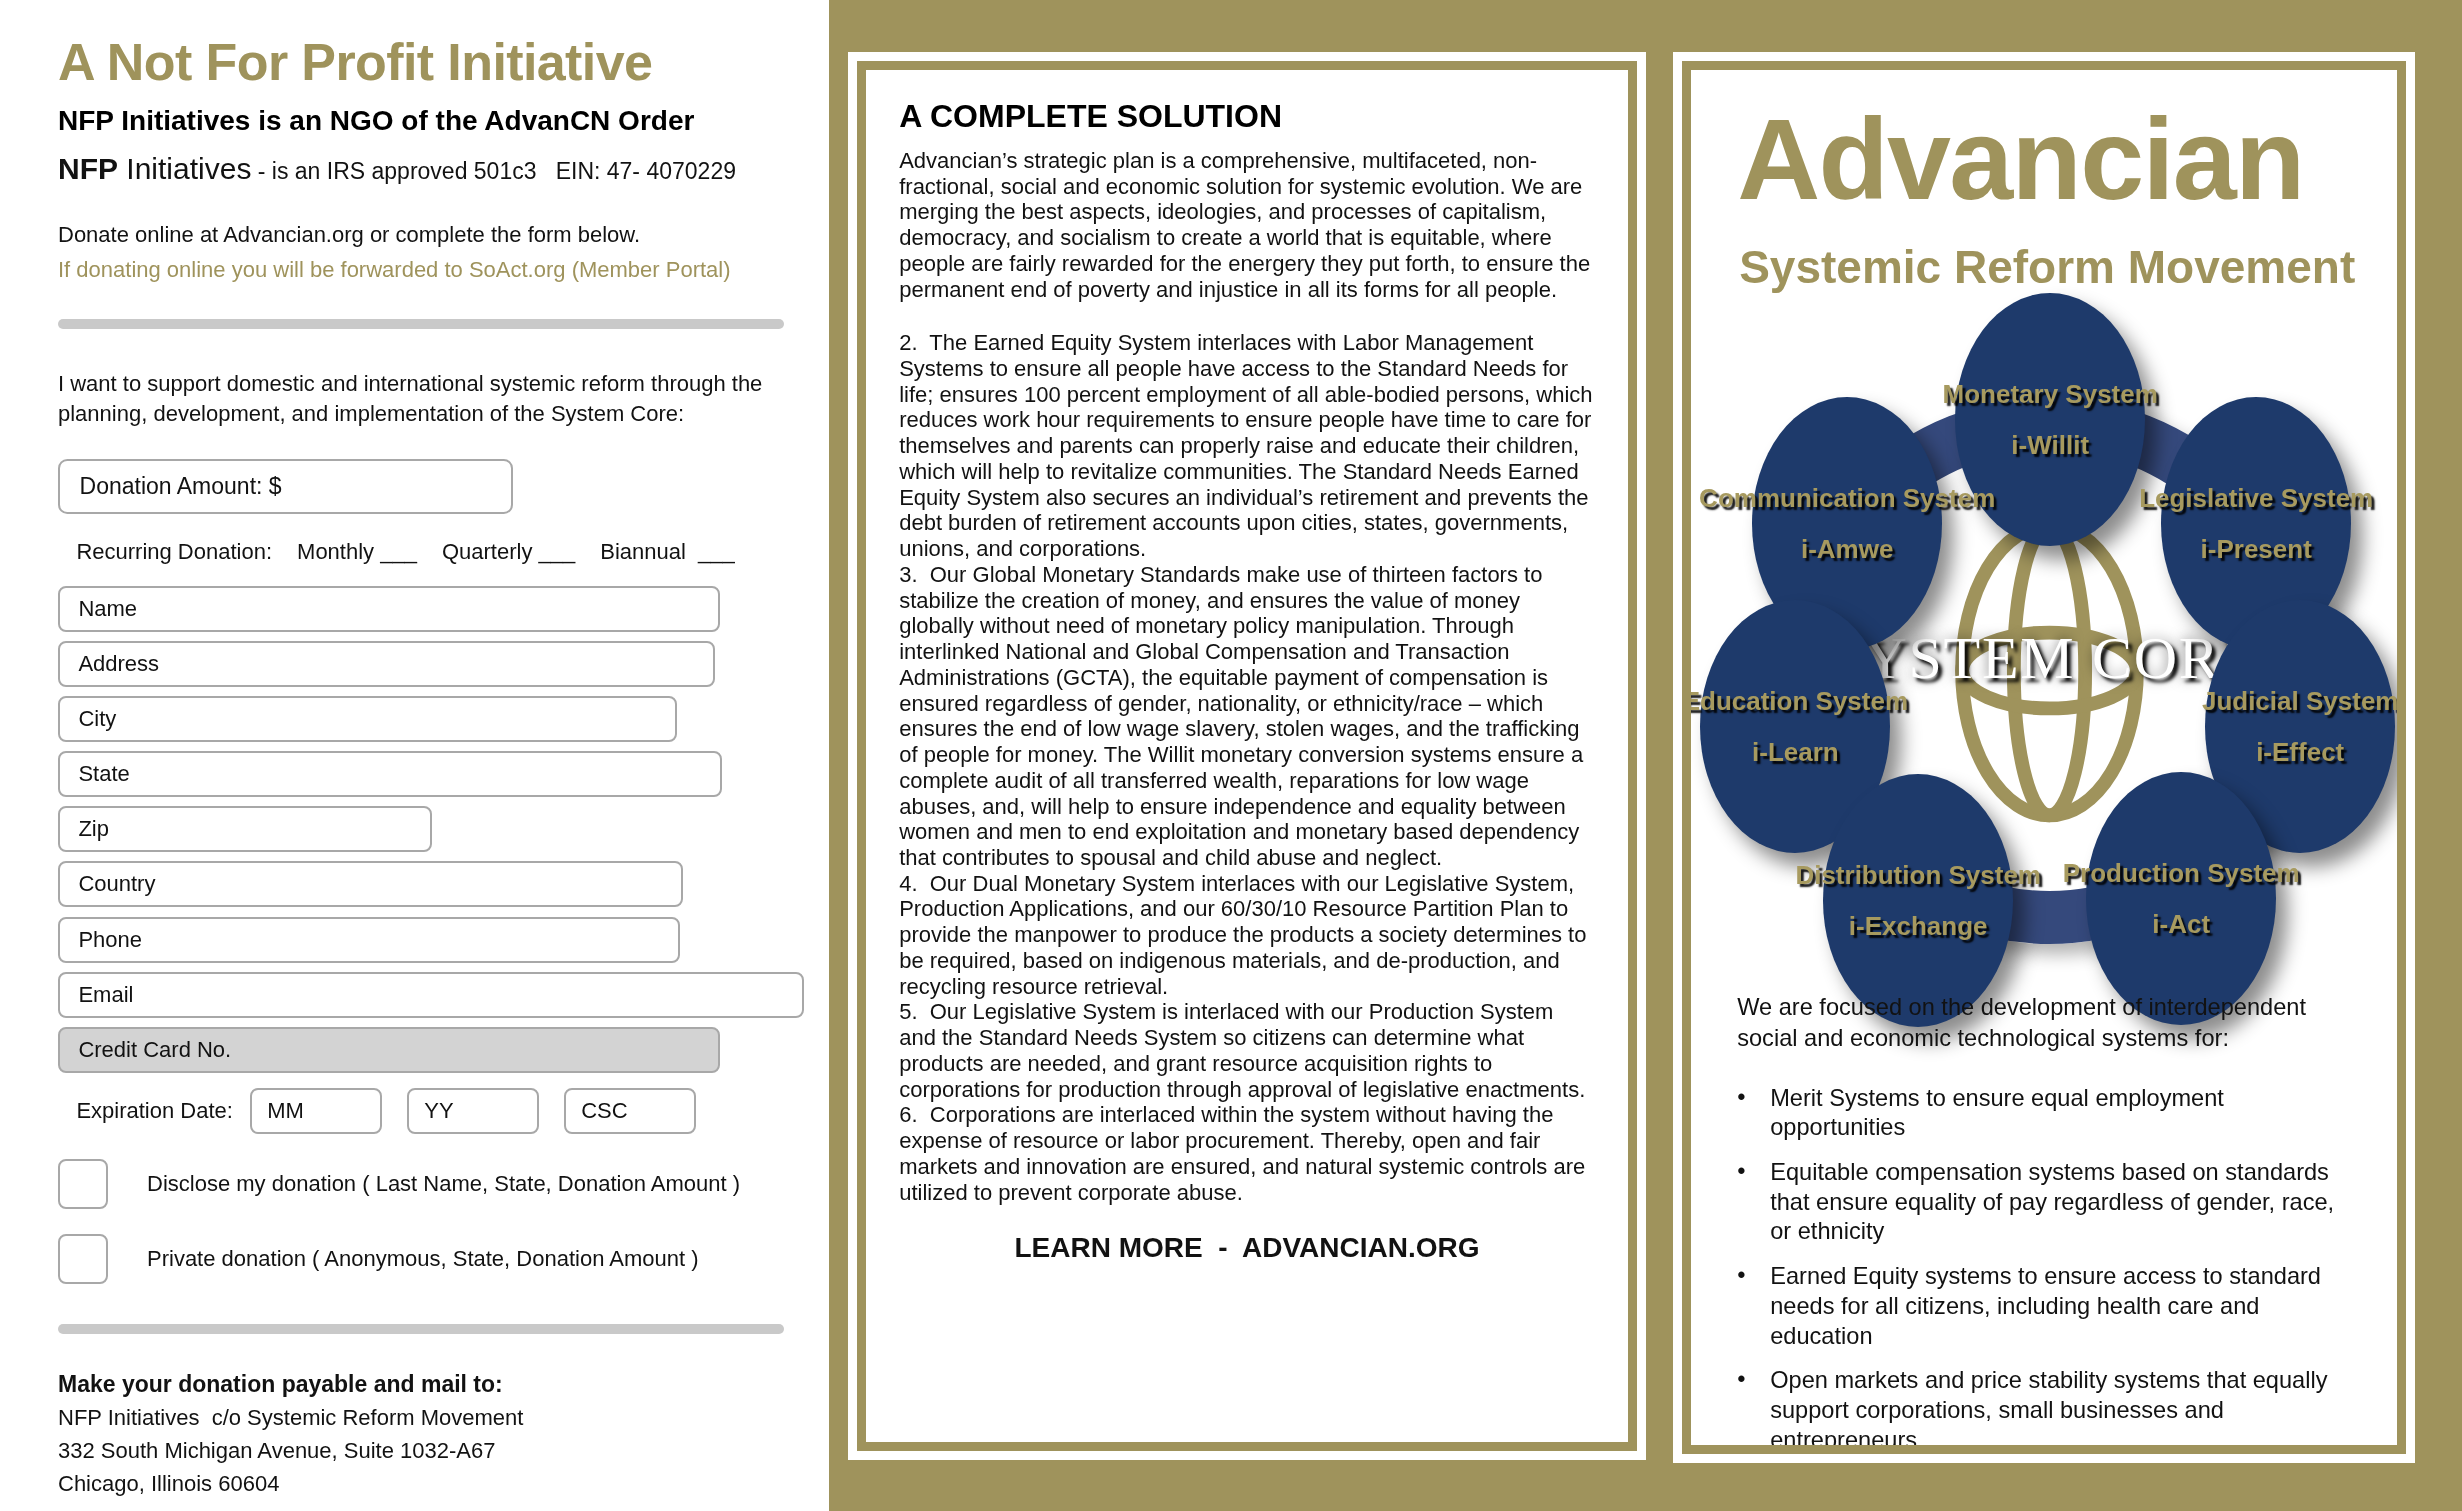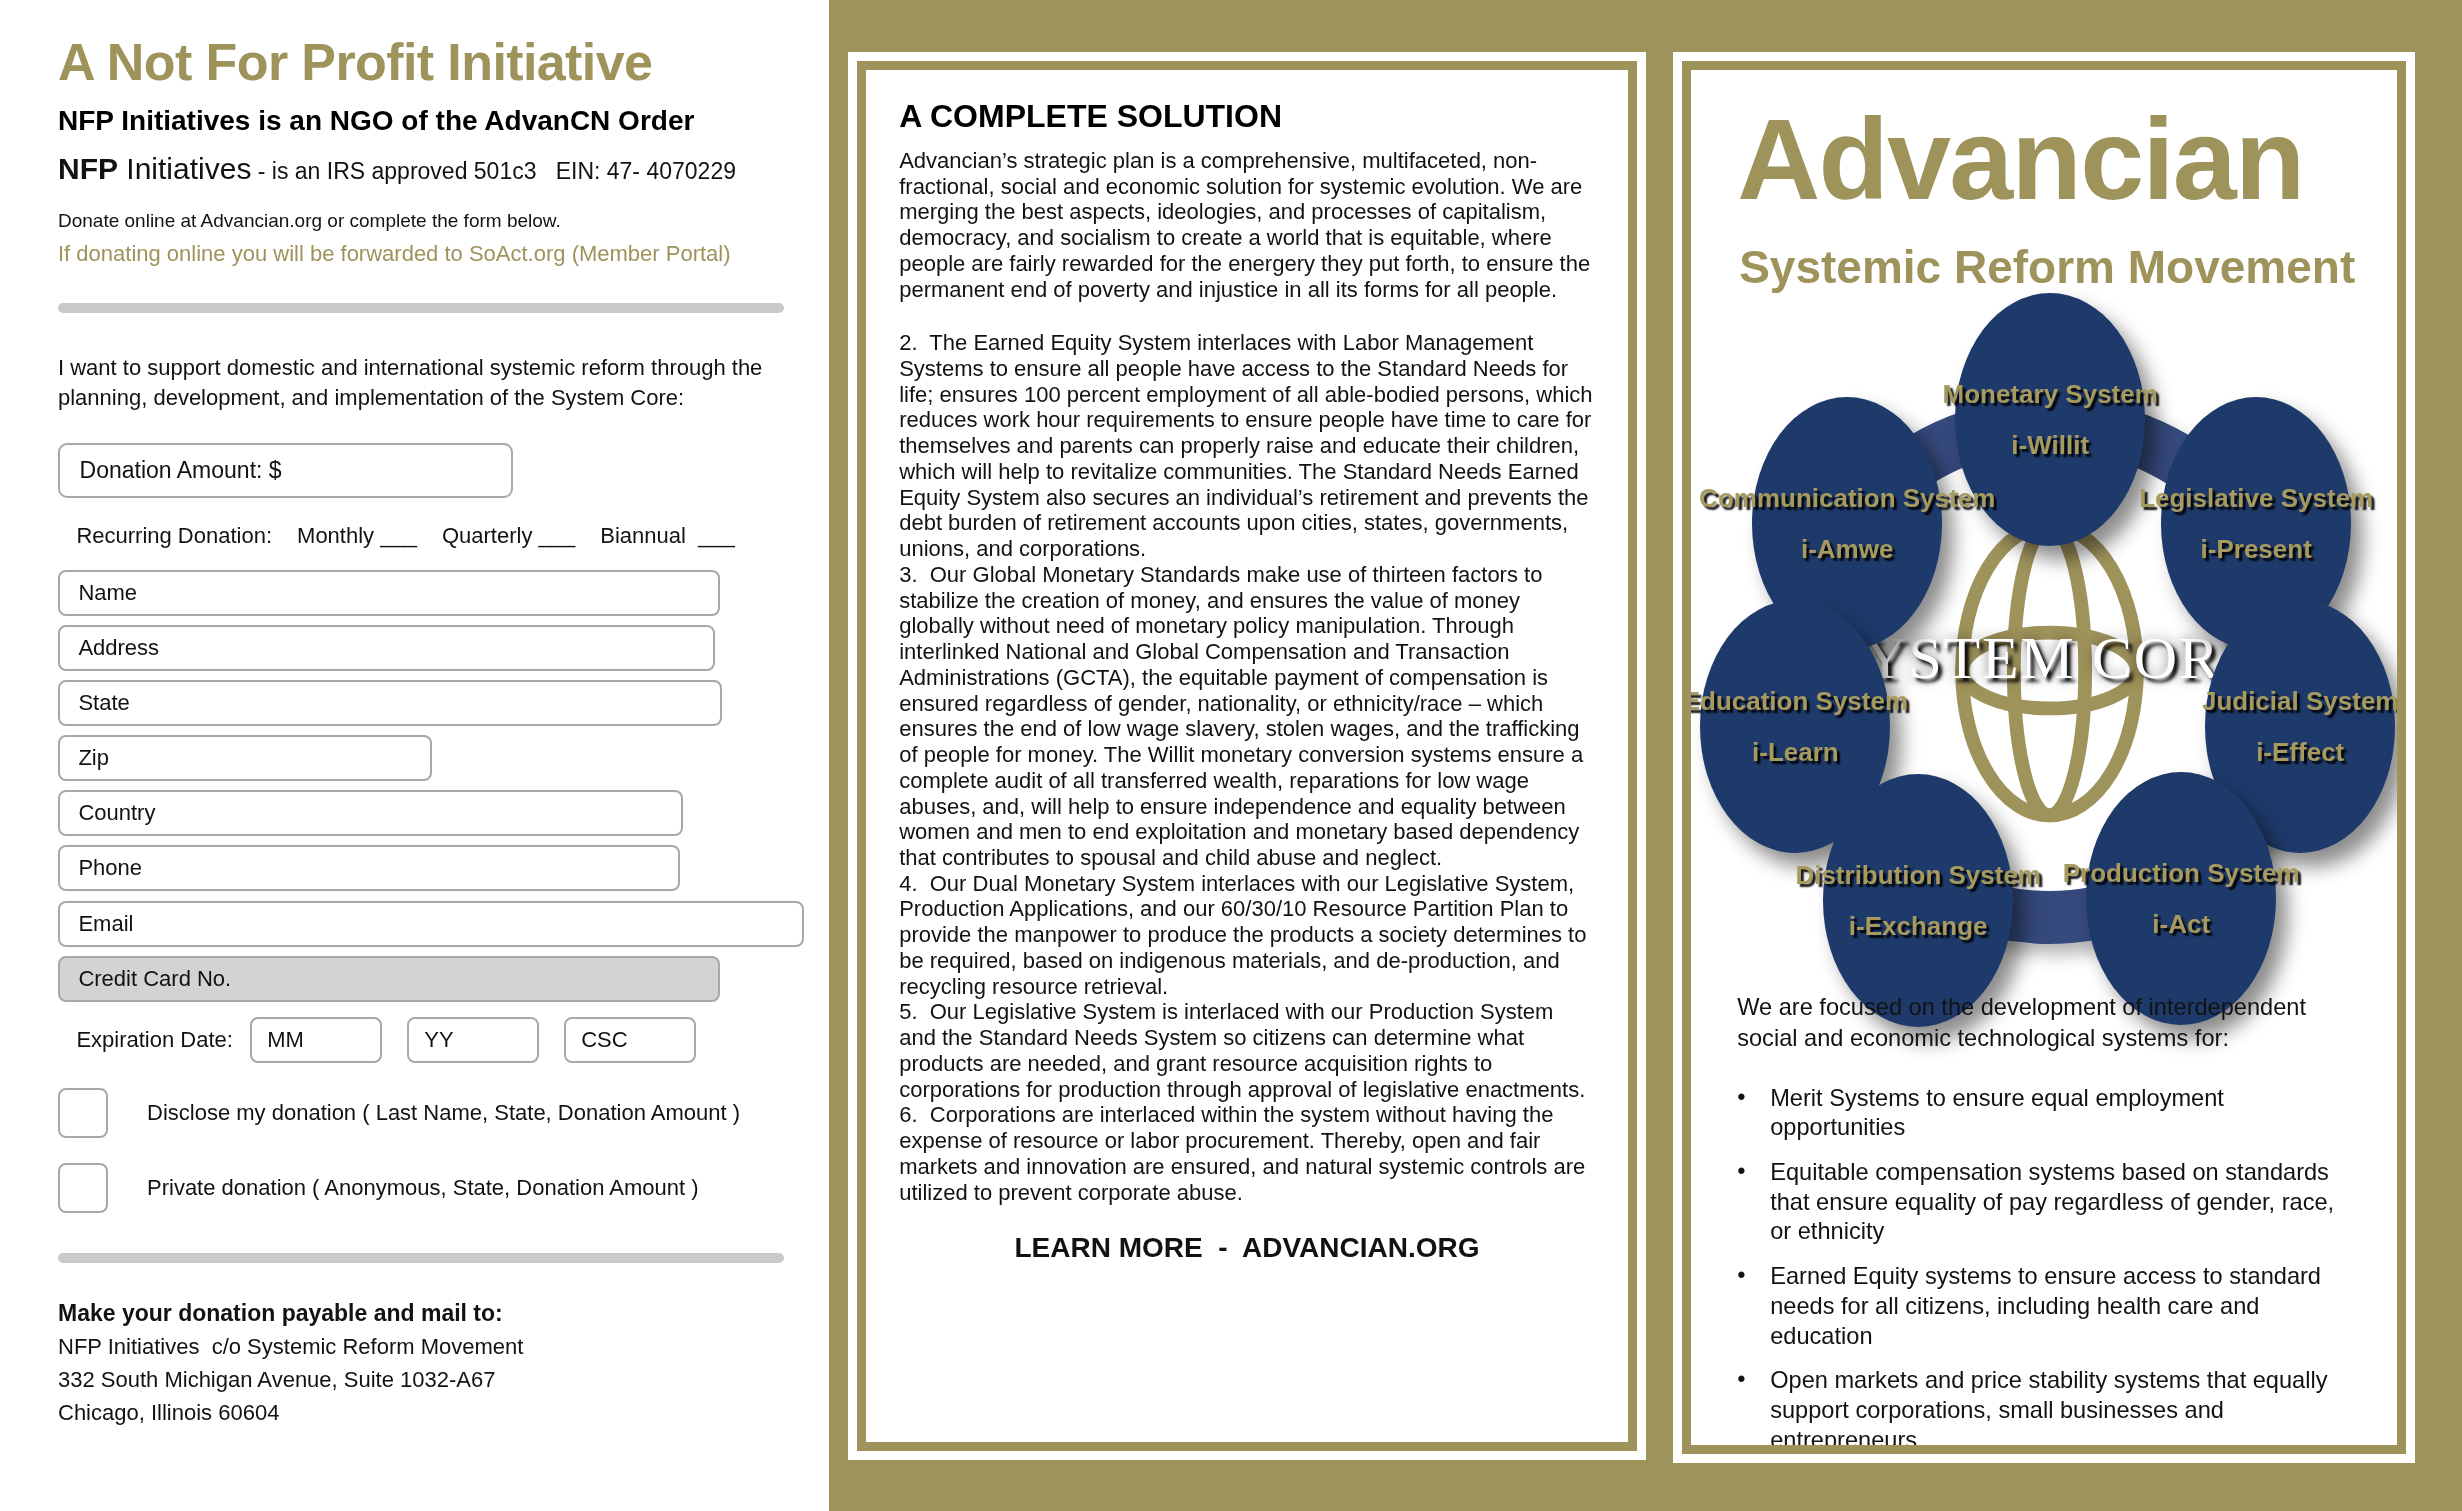--- a/index.html
+++ b/index.html
@@ -9,21 +9,21 @@
 
   
   .left-panel{position:absolute;left:0;top:0;width:829px;height:1512px;background:#ffffff;
               box-sizing:border-box;padding:35px 40px 0 58px;}
   .lp-title{color:#9f935c;font-size:52px;font-weight:bold;letter-spacing:-0.6px;line-height:1.05;}
   .lp-sub1{color:#000;font-size:28px;font-weight:bold;margin-top:15px;}
   .lp-sub2{margin-top:15px;white-space:pre-wrap;}
   .lp-sub2 .b{font-size:30px;font-weight:bold;}
   .lp-sub2 .m{font-size:30px;font-weight:normal;}
   .lp-sub2 .r{font-size:23px;}
-  .lp-donate1{font-size:19px;margin-top:24px;}
+  .lp-donate1{font-size:22px;margin-top:36px;}
   .lp-donate2{font-size:22px;color:#9f935c;margin-top:9.2px;}
   .divider{height:10.4px;background:#c9c9c9;border-radius:5.2px;width:726px;}
   .div1{margin-top:36px;}
   .lp-support{font-size:22px;line-height:1.35;margin-top:40px;width:732px;}
   .amount-box{margin-top:30px;width:455px;height:55px;border:2.9px solid #a8a8a8;border-radius:9.2px;
               display:flex;align-items:center;padding-left:19.6px;box-sizing:border-box;background:#fff;}
   .amount-box span{font-size:23px;}
   .recur{font-size:22px;margin-top:25px;margin-left:18.4px;white-space:pre-wrap;}
   .recur .opt{margin-left:25px;}
   .recur2{font-size:22px;margin-top:14px;margin-left:18.4px;white-space:pre-wrap;}
@@ -114,20 +114,23 @@
 
     <div class="recur"><span>Recurring Donation:</span><span class="opt">Monthly ___</span><span class="opt">Quarterly ___</span><span class="opt">Biannual  ___</span></div>
 
     <div class="fields">
       <div class="field w-name">
           <span>Name</span>
         </div>
       <div class="field w-addr">
           <span>Address</span>
         </div>
+      <div class="field w-city">
+          <span>City</span>
+        </div>
       <div class="field w-state">
           <span>State</span>
         </div>
       <div class="field w-zip">
           <span>Zip</span>
         </div>
       <div class="field w-country">
           <span>Country</span>
         </div>
       <div class="field w-phone">

